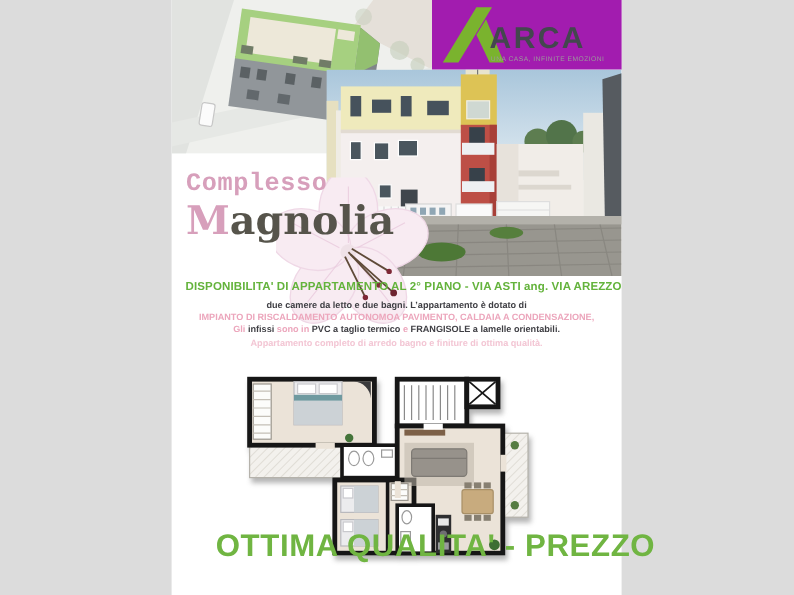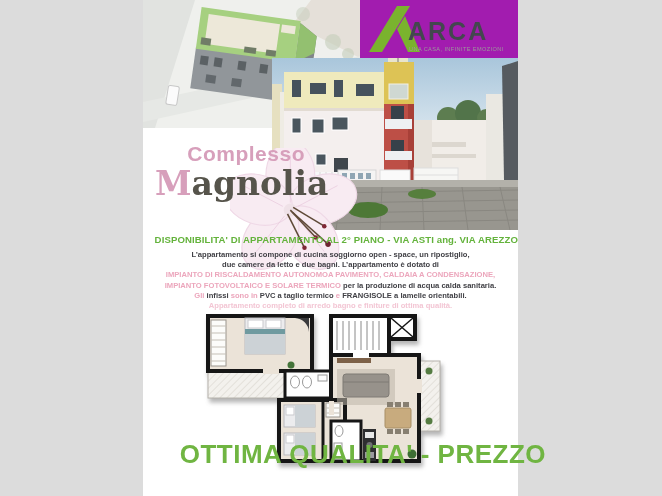--- a/index.html
+++ b/index.html
@@ -10,22 +10,22 @@
   .flyer{
     position:absolute;left:143px;top:0;width:375px;height:496px;
     background:#ffffff;
   }
   .abs{position:absolute;}
   .aerial{left:0;top:0;width:217px;height:128px;z-index:1;}
   .logo-area{left:217px;top:0;width:158px;height:58px;background:#a21caf;z-index:2;}
   .street{left:129px;top:58px;width:246px;height:172px;z-index:2;}
   .flower{left:87px;top:148px;width:132px;height:145px;z-index:3;}
   .title-1{
-    left:12px;top:142px;width:150px;text-align:right;z-index:4;
-    font-family:Liberation Sans, sans-serif;font-weight:bold;font-size:21px;
+    left:12px;top:142px;width:150px;text-align:left;z-index:4;
+    font-family:Liberation Mono, monospace;font-weight:bold;font-size:21px;
     color:#d79fbb;letter-spacing:.5px;
   }
   .title-2{
     left:0;top:164px;width:158px;text-align:center;z-index:4;
     font-family:"DejaVu Serif",serif;font-weight:bold;font-size:33px;
     color:#56544b;letter-spacing:0;margin-left:12px;
   }
   .title-2 .initial{color:#d79fbb;}
   .heading{
     left:0;top:234px;width:375px;text-align:right;z-index:4;
@@ -219,24 +219,22 @@
       <circle cx="40" cy="36" r="3" fill="#6d2430"></circle>
     </g>
   </svg>
 
   <div class="abs title-1">Complesso</div>
   <div class="abs title-2"><span class="initial">M</span><span>agnolia</span></div>
 
   <div class="abs heading">DISPONIBILITA' DI APPARTAMENTO AL 2° PIANO - VIA ASTI ang. VIA AREZZO</div>
 
   <div class="abs desc">
-    <div><span>L’appartamento si compone di cucina soggiorno open - space, un ripostiglio,</span></div>
     <div><span>due camere da letto e due bagni. L’appartamento è dotato di</span></div>
     <div class="pink"><span>IMPIANTO DI RISCALDAMENTO AUTONOMOA PAVIMENTO, CALDAIA A CONDENSAZIONE,</span></div>
-    <div><span class="pink">IMPIANTO FOTOVOLTAICO E SOLARE TERMICO</span> <span>per la produzione di acqua calda sanitaria.</span></div>
     <div><span class="pink">Gli</span> <span>infissi</span> <span class="pink">sono in</span> <span>PVC a taglio termico</span> <span class="pink">e</span> <span>FRANGISOLE a lamelle orientabili.</span></div>
     <div class="lightpink"><span>Appartamento completo di arredo bagno e finiture di ottima qualità.</span></div>
   </div>
 
   <div class="abs plan">
   <svg viewBox="0 0 238 150" width="238" height="150">
     <defs>
       <pattern id="hatch" width="5" height="5" patternUnits="userSpaceOnUse" patternTransform="rotate(45)">
         <rect width="5" height="5" fill="#f3f1ed"></rect>
         <line x1="0" y1="0" x2="0" y2="5" stroke="#d9d5ce" stroke-width="1.2"></line>

